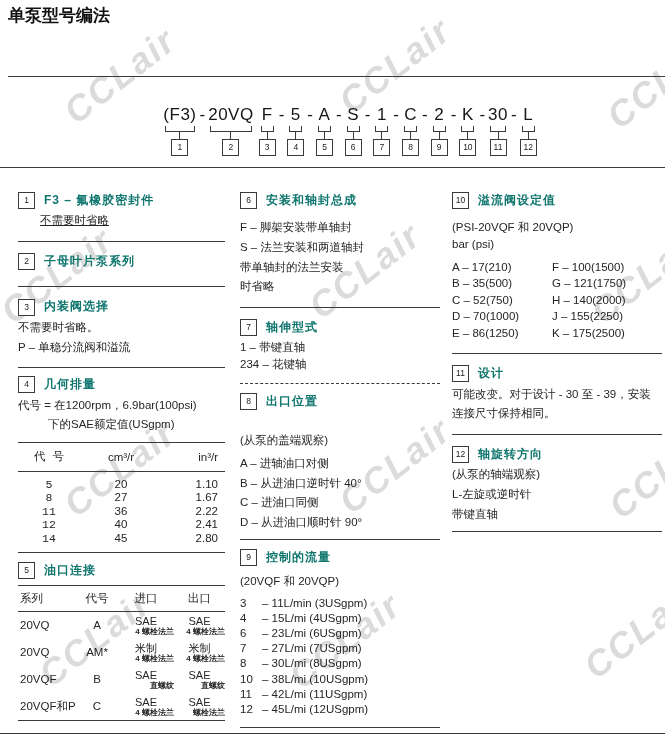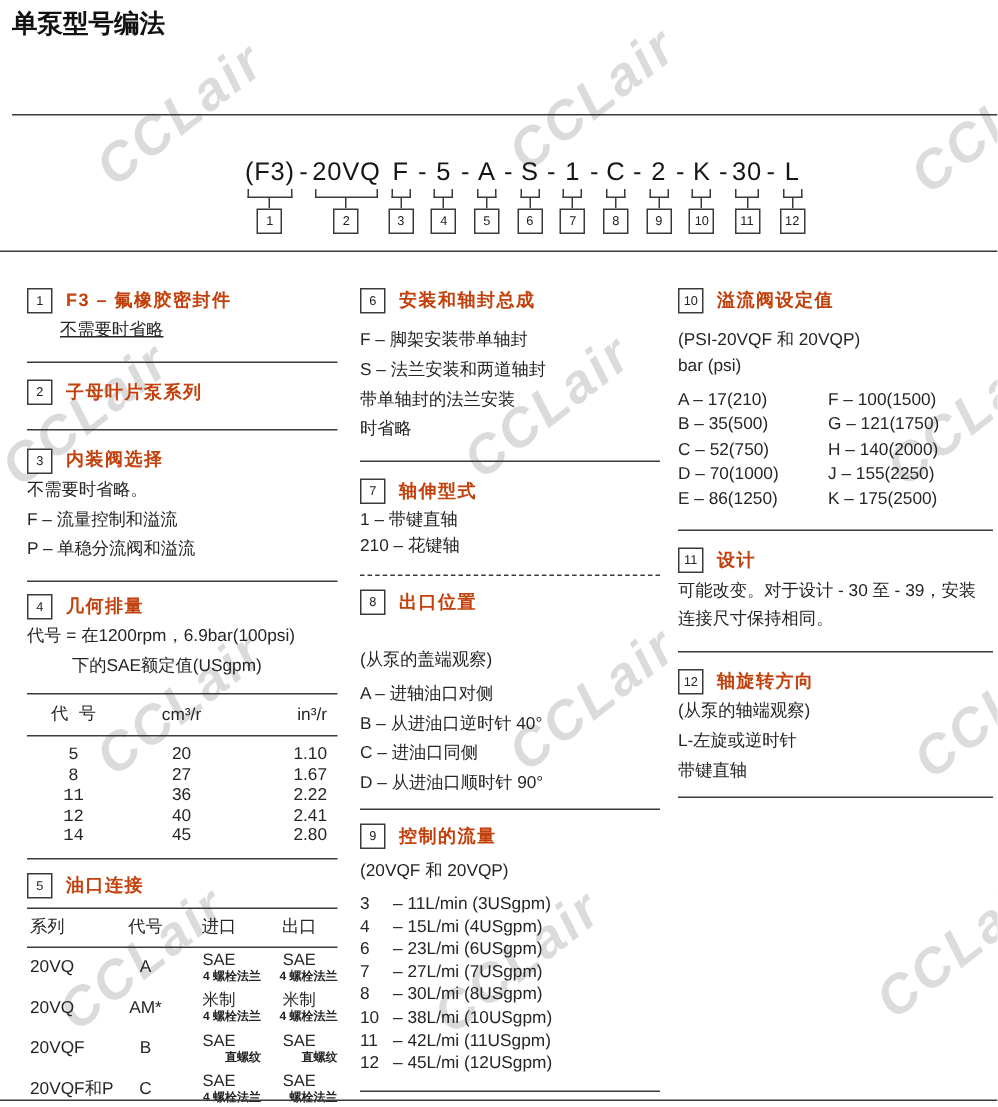--- a/index.html
+++ b/index.html
@@ -36,21 +36,21 @@
   }
   .dash{font-size:17px;line-height:22px;margin:0 3px;color:#161616;}
   .gap{width:5px;}
   
   .col{position:absolute;top:190px;font-size:11.5px;line-height:1.45;color:#252525;}
   .col-left{left:18px;width:207px;}
   .col-mid{left:240px;width:200px;}
   .col-right{left:452px;width:210px;}
   .sec-head{display:flex;align-items:center;margin-top:2px;}
   .sec-head .numbox{margin-right:9px;flex:0 0 auto;}
-  .sec-title{font-weight:bold;font-size:12px;color:#c2410c;letter-spacing:1px;}
+  .sec-title{font-weight:bold;font-size:12px;color:#0f766e;letter-spacing:1px;}
   .ln{margin-top:3px;}
   .indent1{padding-left:22px;text-decoration:underline;}
   .indent2{padding-left:30px;}
   .sep{border-top:1px solid #3a3a3a;margin-top:12px;margin-bottom:11px;}
   .sep-dashed{border-top:1px dashed #3a3a3a;margin-top:10px;margin-bottom:9px;}
   
   .t1{margin-top:9px;border-top:1.5px solid #3a3a3a;border-bottom:1.5px solid #3a3a3a;}
   .t1 .tr{display:grid;grid-template-columns:62px 82px 60px;}
   .t1 .th{padding:6px 0 5px;border-bottom:1.5px solid #3a3a3a;font-size:11.5px;}
   .t1 .c1{text-align:center;font-family:Liberation Mono, monospace;}
@@ -198,21 +198,20 @@
       <span class="sec-title">子母叶片泵系列</span>
     </div>
 
     <div class="sep" style="margin-top:16px"></div>
 
     <div class="sec-head">
       <span class="numbox">3</span>
       <span class="sec-title">内装阀选择</span>
     </div>
     <div class="ln">不需要时省略。</div>
-    <div class="ln">F – 流量控制和溢流</div>
     <div class="ln">P – 单稳分流阀和溢流</div>
 
     <div class="sep" style="margin-bottom:8px"></div>
 
     <div class="sec-head">
       <span class="numbox">4</span>
       <span class="sec-title">几何排量</span>
     </div>
     <div class="ln">代号 = 在1200rpm，6.9bar(100psi)</div>
     <div class="ln indent2">下的SAE额定值(USgpm)</div>
@@ -326,21 +325,21 @@
     <div class="ln">带单轴封的法兰安装</div>
     <div class="ln">时省略</div>
 
     <div class="sep"></div>
 
     <div class="sec-head">
       <span class="numbox">7</span>
       <span class="sec-title">轴伸型式</span>
     </div>
     <div class="ln">1 – 带键直轴</div>
-    <div class="ln" style="margin-top:0">210 – 花键轴</div>
+    <div class="ln" style="margin-top:0">234 – 花键轴</div>
 
     <div class="sep-dashed"></div>
 
     <div class="sec-head">
       <span class="numbox">8</span>
       <span class="sec-title">出口位置</span>
     </div>
     <div class="ln" style="margin-top:22px">(从泵的盖端观察)</div>
     <div class="ln" style="margin-top:6px">A – 进轴油口对侧</div>
     <div class="ln">B – 从进油口逆时针 40°</div>

